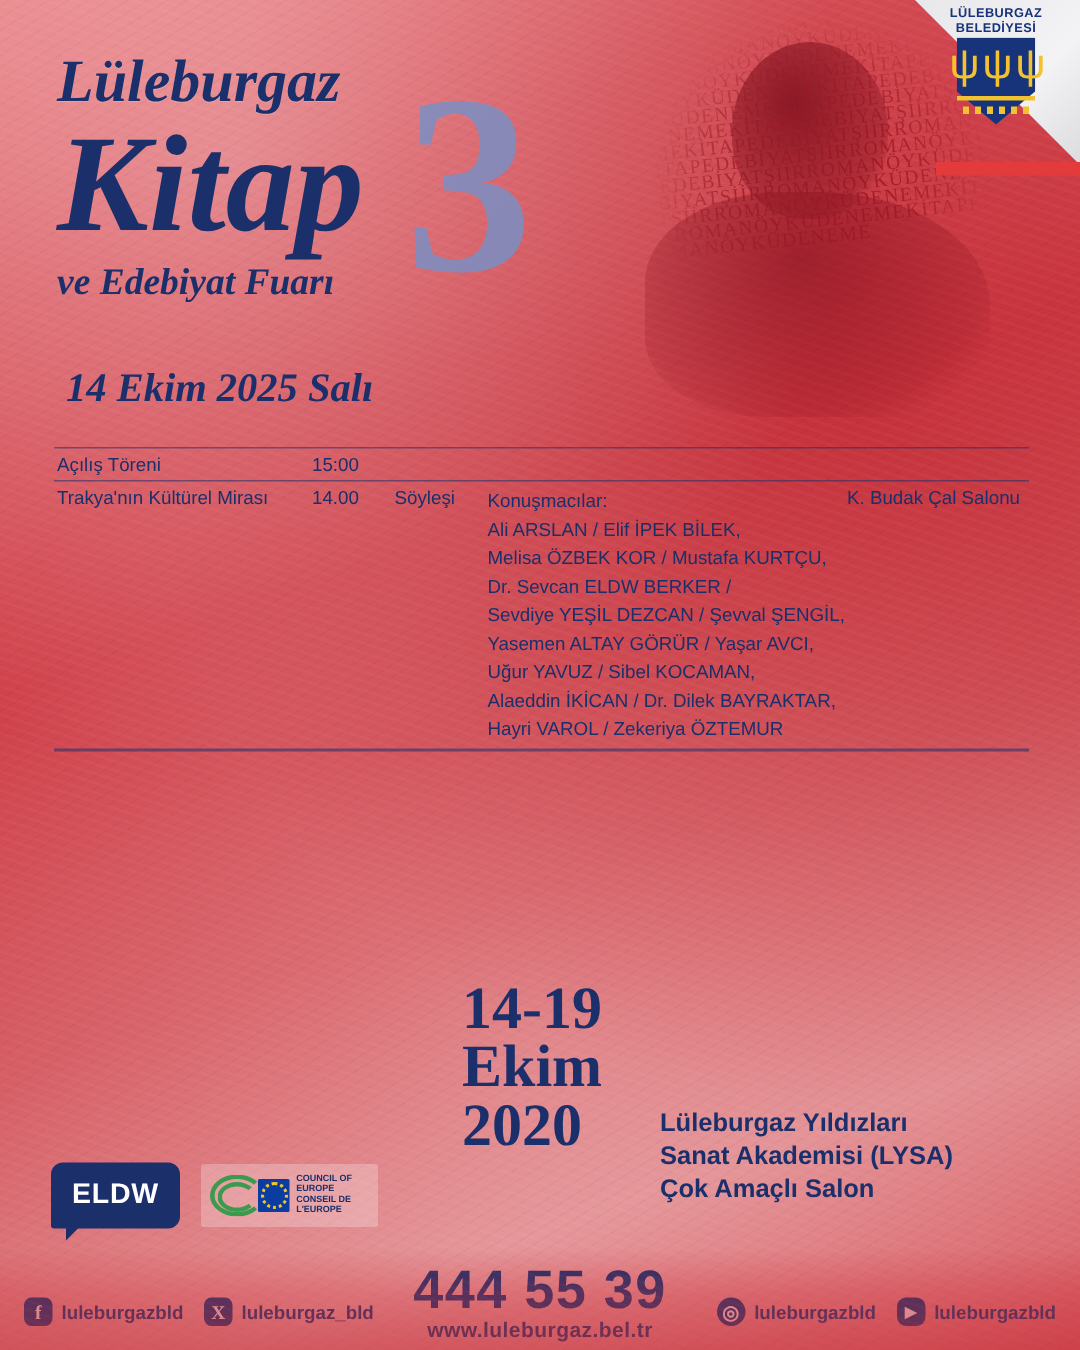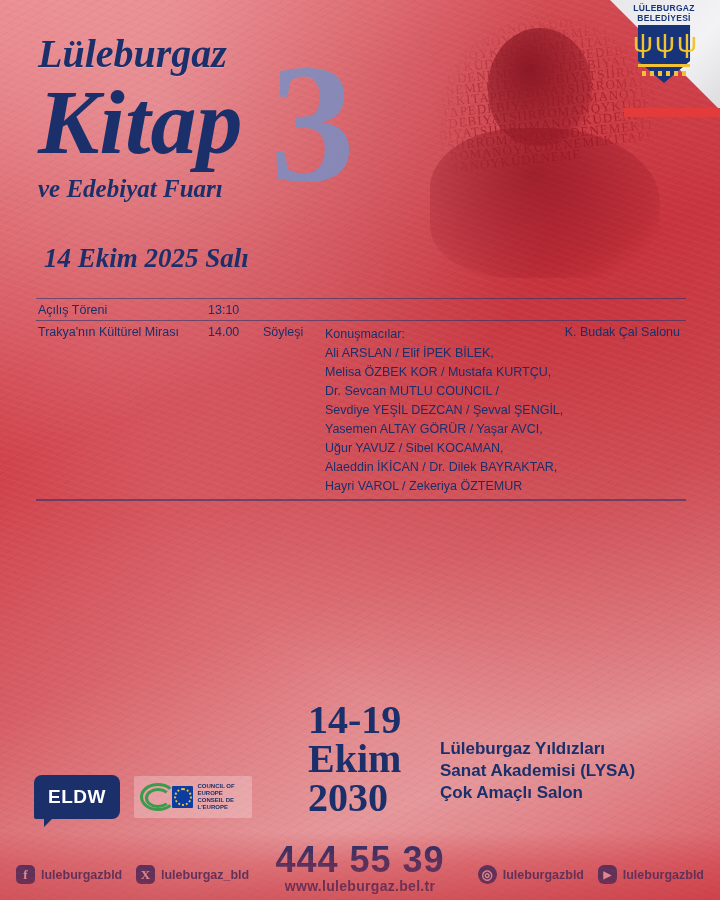--- a/index.html
+++ b/index.html
@@ -144,21 +144,21 @@
   .c-name{ width:170px; font-size:12.5px; }
   .c-time{ width:55px; font-size:12.5px; }
   .c-type{ width:62px; font-size:12.5px; }
   .c-rest{ flex:1; font-size:12.5px; position:relative; }
   .venue{ position:absolute; right:4px; top:0; font-size:12.5px; }
   .speaker-line{ font-size:12.5px; line-height:19px; }
   .sp-head{ font-size:12.5px; line-height:19px; }
 
   
   .bigdate{
-    position:absolute; left:308px; top:700px; z-index:3;
+    position:absolute; left:308px; top:652px; z-index:3;
     font-family:"Liberation Serif", serif;
     font-weight:bold; color:#1b2f6b;
     font-size:40px; line-height:39px;
   }
   .venue-block{
     position:absolute; left:440px; top:738px; z-index:3;
     color:#1b2f6b; font-size:17px; line-height:22px; font-weight:bold;
   }
 
   
@@ -262,55 +262,55 @@
     <div class="t-sub">ve Edebiyat Fuarı</div>
   </div>
 
   <div class="date-head">14 Ekim 2025 Salı</div>
 
   <div class="program">
     <div class="rule"></div>
 
     <div class="rowline">
       <div class="c-name">Açılış Töreni</div>
-      <div class="c-time">13:10</div>
+      <div class="c-time">15:00</div>
       <div class="c-type"></div>
       <div class="c-rest"></div>
     </div>
 
     <div class="rule"></div>
 
     <div class="rowline">
       <div class="c-name">Trakya'nın Kültürel Mirası</div>
       <div class="c-time">14.00</div>
       <div class="c-type">Söyleşi</div>
       <div class="c-rest">
         <div class="sp-head">Konuşmacılar:</div>
         <div class="venue">K. Budak Çal Salonu</div>
         <div class="speaker-line">Ali ARSLAN / Elif İPEK BİLEK,</div>
         <div class="speaker-line">Melisa ÖZBEK KOR / Mustafa KURTÇU,</div>
-        <div class="speaker-line">Dr. Sevcan MUTLU COUNCIL /</div>
+        <div class="speaker-line">Dr. Sevcan ELDW BERKER /</div>
         <div class="speaker-line">Sevdiye YEŞİL DEZCAN / Şevval ŞENGİL,</div>
         <div class="speaker-line">Yasemen ALTAY GÖRÜR / Yaşar AVCI,</div>
         <div class="speaker-line">Uğur YAVUZ / Sibel KOCAMAN,</div>
         <div class="speaker-line">Alaeddin İKİCAN / Dr. Dilek BAYRAKTAR,</div>
         <div class="speaker-line">Hayri VAROL / Zekeriya ÖZTEMUR</div>
       </div>
     </div>
 
     <div class="rule"></div>
 
 
     <div class="rule"></div>
   </div>
 
   <div class="bigdate">
     <div>14-19</div>
     <div>Ekim</div>
-    <div>2030</div>
+    <div>2020</div>
   </div>
 
   <div class="venue-block">
     <div>Lüleburgaz Yıldızları</div>
     <div>Sanat Akademisi (LYSA)</div>
     <div>Çok Amaçlı Salon</div>
   </div>
 
   <div class="logos">
     <div class="eldw">ELDW</div>

